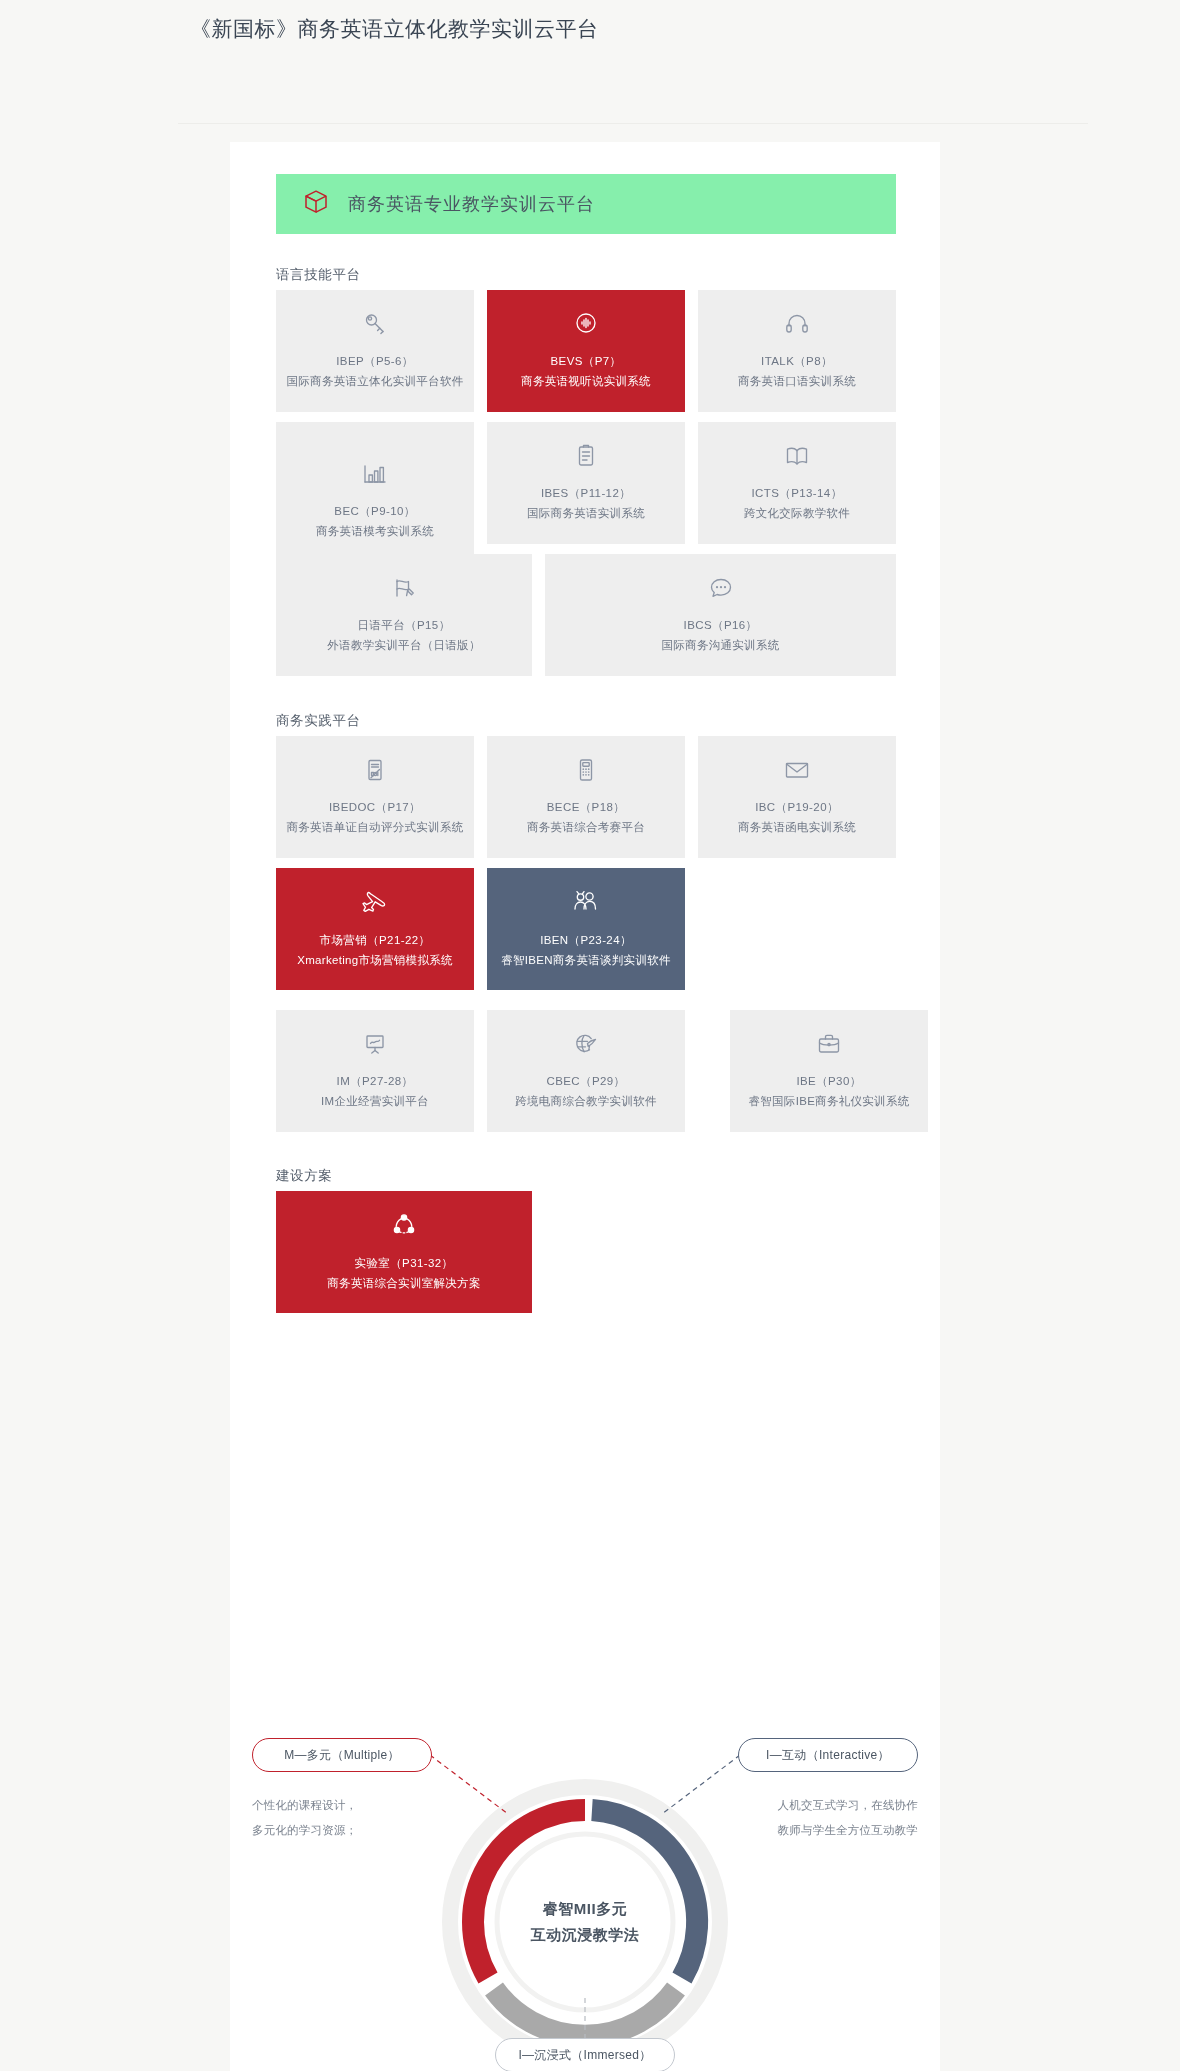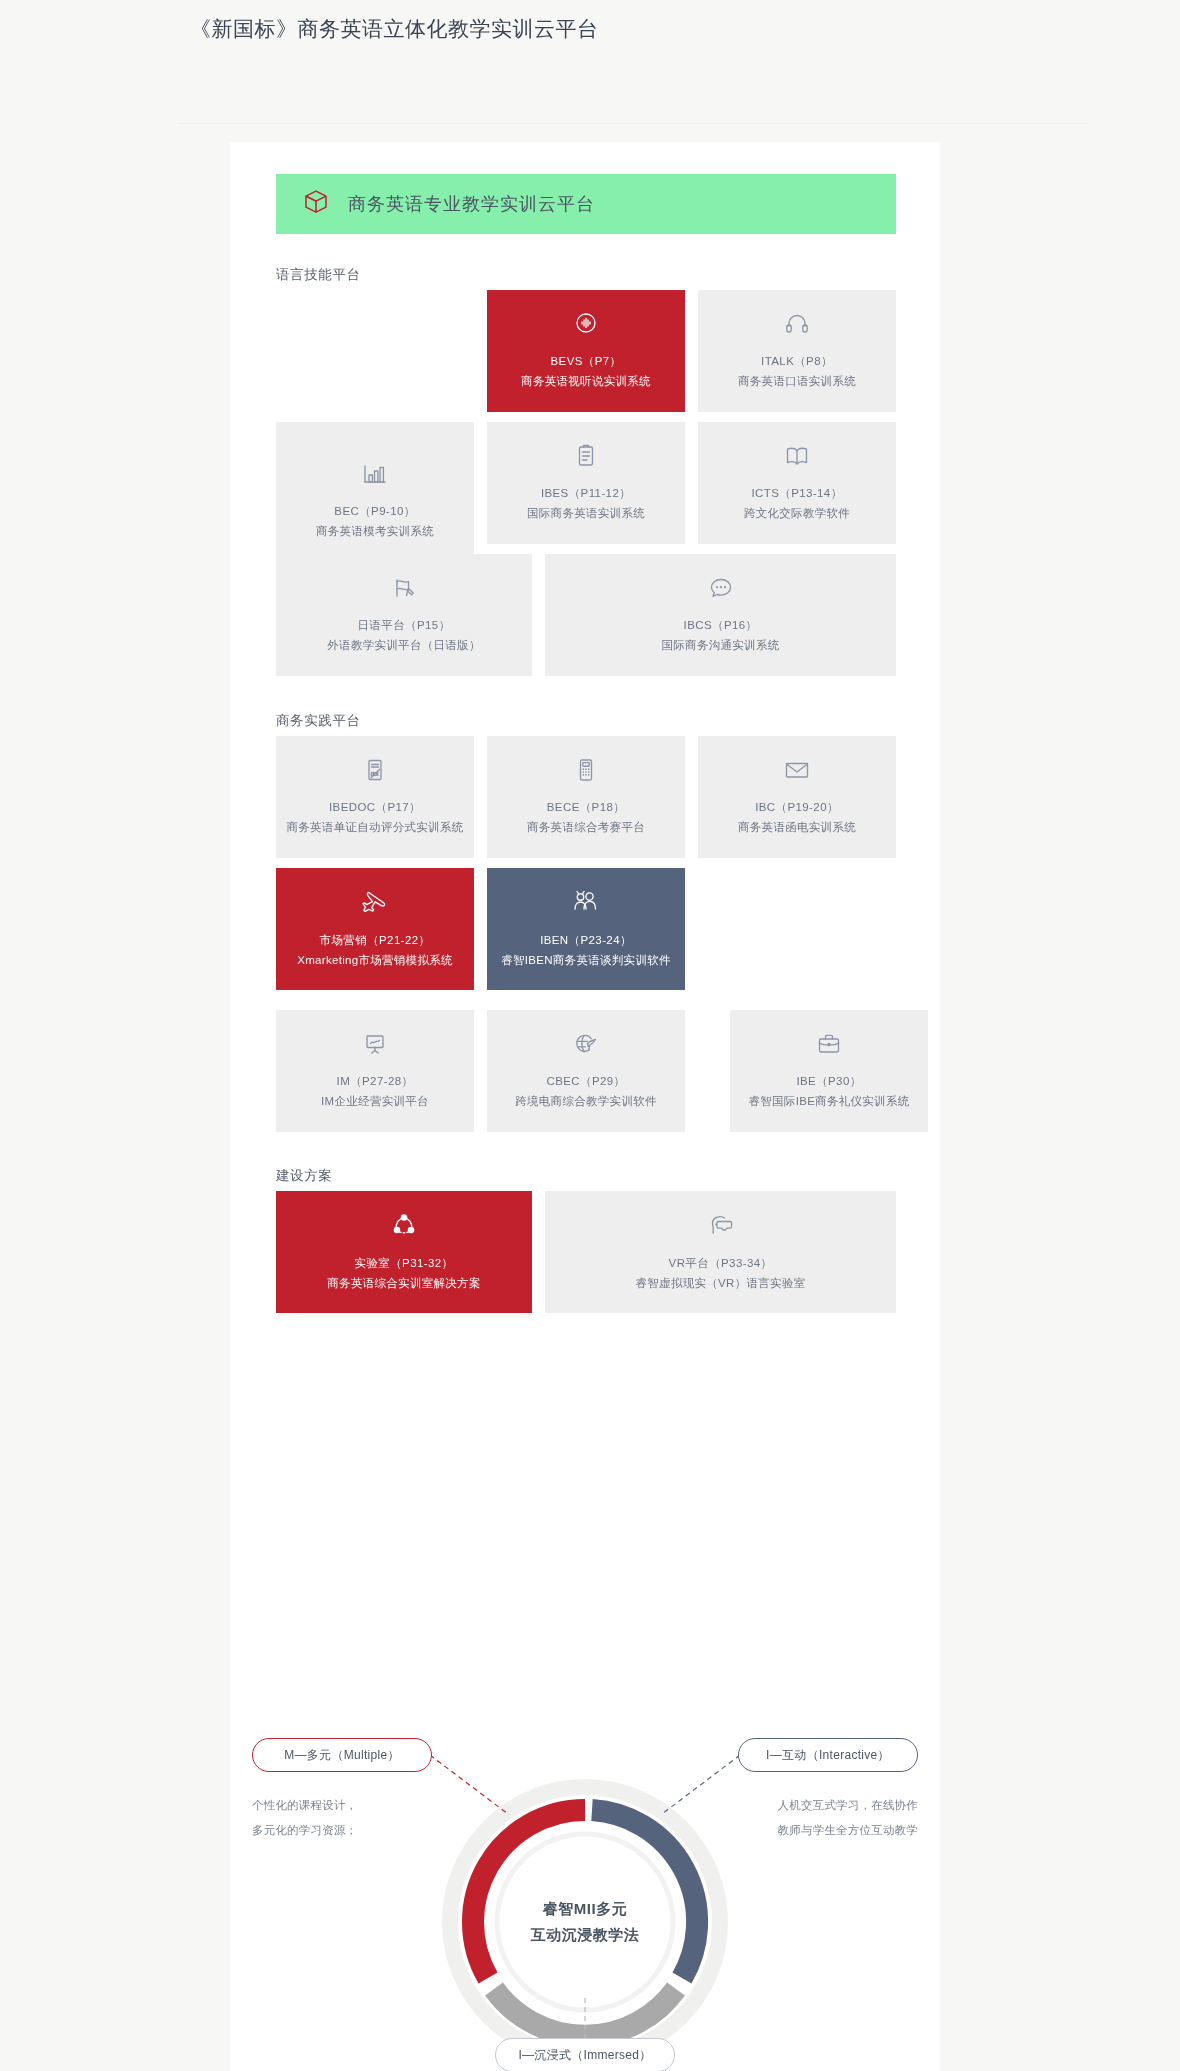--- a/index.html
+++ b/index.html
@@ -167,20 +167,33 @@
           <path d="M14 3.2 L24 8.2 L14 13.2 L4 8.2 Z" fill="none" stroke="#c0212c" stroke-width="1.5" stroke-linejoin="round"></path>
           <path d="M4 8.2 L4 19.2 L14 24.2 L14 13.2 Z" fill="none" stroke="#c0212c" stroke-width="1.5" stroke-linejoin="round"></path>
           <path d="M24 8.2 L24 19.2 L14 24.2" fill="none" stroke="#c0212c" stroke-width="1.5" stroke-linejoin="round"></path>
         </svg>
       </span>
       <span class="banner-title">商务英语专业教学实训云平台</span>
     </div>
 
     <div class="section-label" style="left:46px; top:124px;">语言技能平台</div>
 
+    <div class="card" style="left:46px; top:148px; width:198px; height:122px;">
+      <span class="ic">
+        <svg class="icn" width="30" height="30" viewBox="0 0 30 30">
+          <circle cx="11.5" cy="11" r="5"></circle>
+          <circle cx="10" cy="9.5" r="1.6"></circle>
+          <path d="M15 14.5 L23 22.5"></path>
+          <path d="M19.8 19.3 L17.6 21.5"></path>
+          <path d="M23 22.5 L20.9 24.6"></path>
+        </svg>
+      </span>
+      <div class="t1">IBEP（P5-6）</div>
+      <div class="t2">国际商务英语立体化实训平台软件</div>
+    </div>
 
     <div class="card red" style="left:257px; top:148px; width:198px; height:122px;">
       <span class="ic">
         <svg class="icn" width="30" height="30" viewBox="0 0 30 30">
           <circle cx="15" cy="14" r="9"></circle>
           <line x1="11" y1="13" x2="11" y2="15"></line>
           <line x1="13" y1="11" x2="13" y2="17"></line>
           <line x1="15" y1="9.5" x2="15" y2="18.5"></line>
           <line x1="17" y1="11" x2="17" y2="17"></line>
           <line x1="19" y1="13" x2="19" y2="15"></line>
@@ -393,32 +406,20 @@
           <circle class="fillsolid" cx="23" cy="21" r="2.6"></circle>
           <path d="M8.2 17.5 A9.5 9.5 0 0 1 13 9.8"></path>
           <path d="M19 9.8 A9.5 9.5 0 0 1 23.8 17.5"></path>
           <path d="M11.5 22.8 A9.5 9.5 0 0 0 20.5 22.8" stroke-dasharray="1.6 2.2"></path>
         </svg>
       </span>
       <div class="t1">实验室（P31-32）</div>
       <div class="t2">商务英语综合实训室解决方案</div>
     </div>
 
-    <div class="card" style="left:315px; top:1049px; width:351px; height:122px;">
-      <span class="ic">
-        <svg class="icn" width="32" height="32" viewBox="0 0 32 32">
-          <path d="M11.5 8.5 C9 9.5 7.5 11.8 7.5 14.5 C7.5 16.2 8.2 17.5 8.2 19 L8.2 24"></path>
-          <path d="M11.5 8.5 C14 7.3 17.5 7.6 19.5 9"></path>
-          <path d="M13.5 12.5 H25 a1.6 1.6 0 0 1 1.6 1.6 v3.4 a1.6 1.6 0 0 1 -1.6 1.6 h-3 l-1.6 1.9 h-2.2 l-1.6 -1.9 h-3.1 a1.6 1.6 0 0 1 -1.6 -1.6 v-3.4 a1.6 1.6 0 0 1 1.6 -1.6 Z"></path>
-          <circle class="fillsolid" cx="11" cy="15.4" r="0.9"></circle>
-        </svg>
-      </span>
-      <div class="t1">VR平台（P33-34）</div>
-      <div class="t2">睿智虚拟现实（VR）语言实验室</div>
-    </div>
 
     <div class="diagram">
       <svg width="710" height="429" viewBox="0 0 710 429">
 
         <circle cx="355" cy="280" r="135" fill="none" stroke="#f0f0ef" stroke-width="16"></circle>
 
         <circle cx="355" cy="280" r="88" fill="none" stroke="#f2f2f1" stroke-width="5"></circle>
 
         <path d="M 355 168 A 112 112 0 0 0 258 336" fill="none" stroke="#c0212c" stroke-width="22" stroke-linecap="butt"></path>
 

